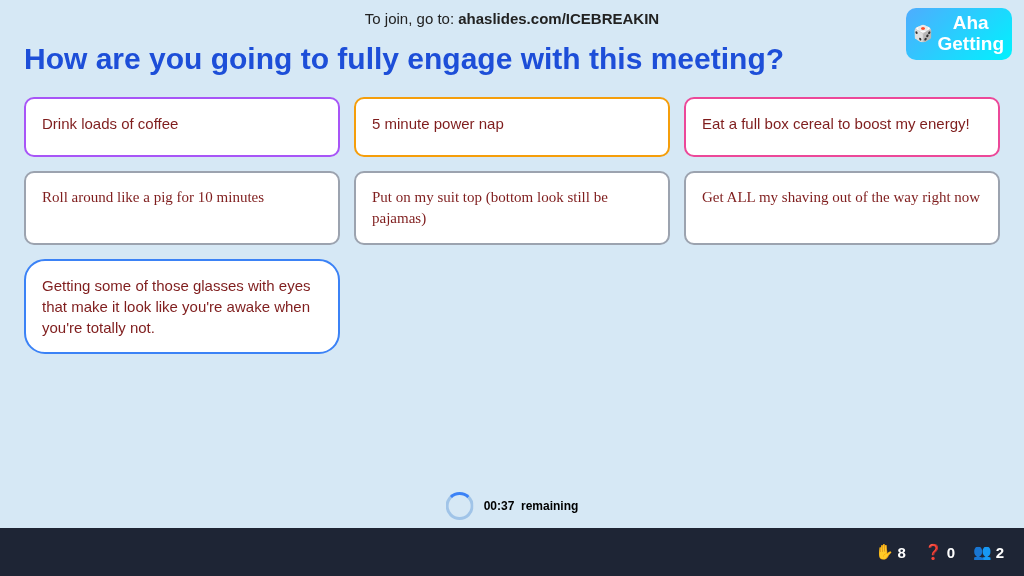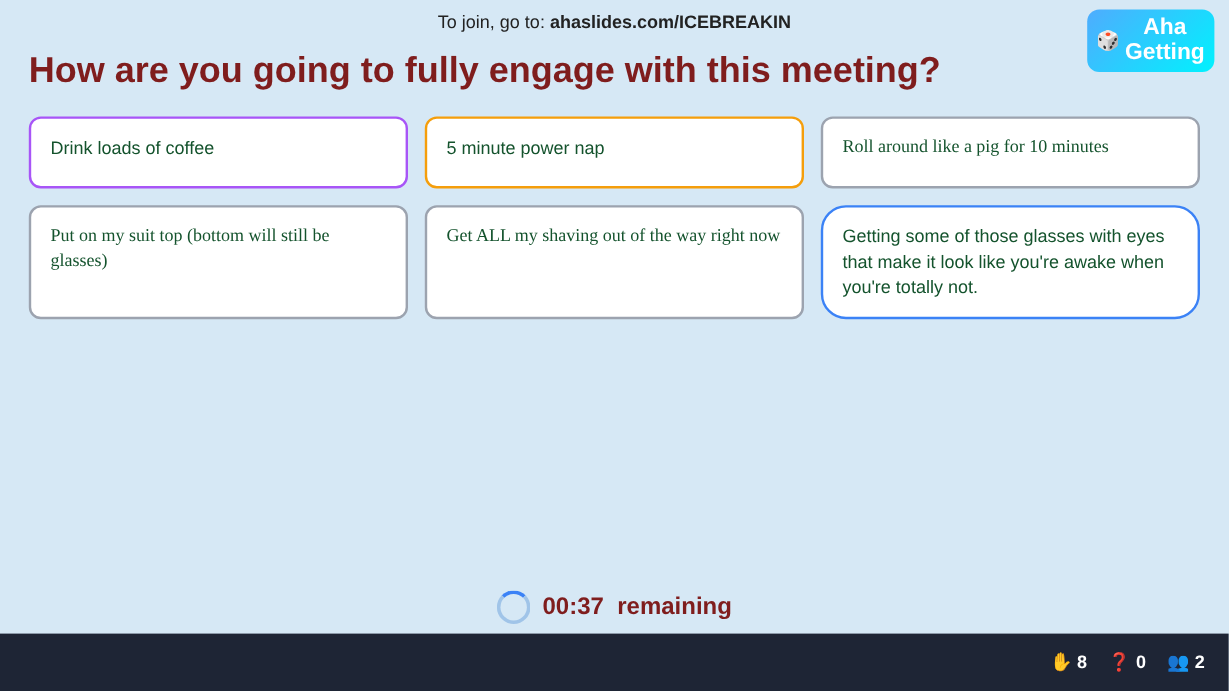--- a/index.html
+++ b/index.html
@@ -48,40 +48,40 @@
       line-height: 1.1;
     }
     .aha-logo-icon {
       font-size: 16px;
     }
 
     
     .question {
       font-size: 30px;
       font-weight: 800;
-      color: #7f1d1d;
+      color: #1d4ed8;
       padding: 8px 24px 16px;
       line-height: 1.2;
     }
 
     
     .cards-grid {
       display: grid;
       grid-template-columns: repeat(3, 1fr);
       gap: 14px;
       padding: 0 24px;
       margin-top: 4px;
     }
 
     .card {
       background: #fff;
       border-radius: 10px;
       padding: 14px 16px;
       font-size: 15px;
-      color: #14532d;
+      color: #7f1d1d;
       line-height: 1.4;
       border: 2.5px solid #ccc;
       min-height: 60px;
     }
 
     .card.border-purple { border-color: #a855f7; }
     .card.border-yellow { border-color: #f59e0b; }
     .card.border-green  { border-color: #22c55e; }
     .card.border-pink   { border-color: #ec4899; }
     .card.border-gray   { border-color: #9ca3af; font-family: Liberation Serif, serif; }
@@ -127,23 +127,23 @@
       border: 3px solid #a0c4e8;
       border-top: 3px solid #3b82f6;
       border-radius: 50%;
       animation: spin 1s linear infinite;
     }
     @keyframes spin {
       to { transform: rotate(360deg); }
     }
 
     .timer-text {
-      font-size: 20px;
+      font-size: 12px;
       font-weight: 600;
-      color: #7f1d1d;
+      color: #000000;
     }
   </style>
 </head>
 <body>
 
 <div class="top-bar">
   <span class="join-url">
     <span>To join, go to: </span><strong>ahaslides.com/ICEBREAKIN</strong>
   </span>
 
@@ -155,22 +155,23 @@
       <div>Getting</div>
     </div>
   </div>
 </div>
 
 <div class="question">How are you going to fully engage with this meeting?</div>
 
 <div class="cards-grid">
   <div class="card border-purple"><span>Drink loads of coffee</span></div>
   <div class="card border-yellow"><span>5 minute power nap</span></div>
+  <div class="card border-pink"><span>Eat a full box cereal to boost my energy!</span></div>
   <div class="card border-gray"><span>Roll around like a pig for 10 minutes</span></div>
-  <div class="card border-gray"><span>Put on my suit top (bottom will still be glasses)</span></div>
+  <div class="card border-gray"><span>Put on my suit top (bottom look still be pajamas)</span></div>
   <div class="card border-gray"><span>Get ALL my shaving out of the way right now</span></div>
   <div class="card border-blue"><span>Getting some of those glasses with eyes that make it look like you're awake when you're totally not.</span></div>
 </div>
 
 <div class="timer-area">
   <div class="timer-spinner"></div>
   <span class="timer-text">
     <span>00:37</span>&nbsp;&nbsp;<span>remaining</span>
   </span>
 </div>

